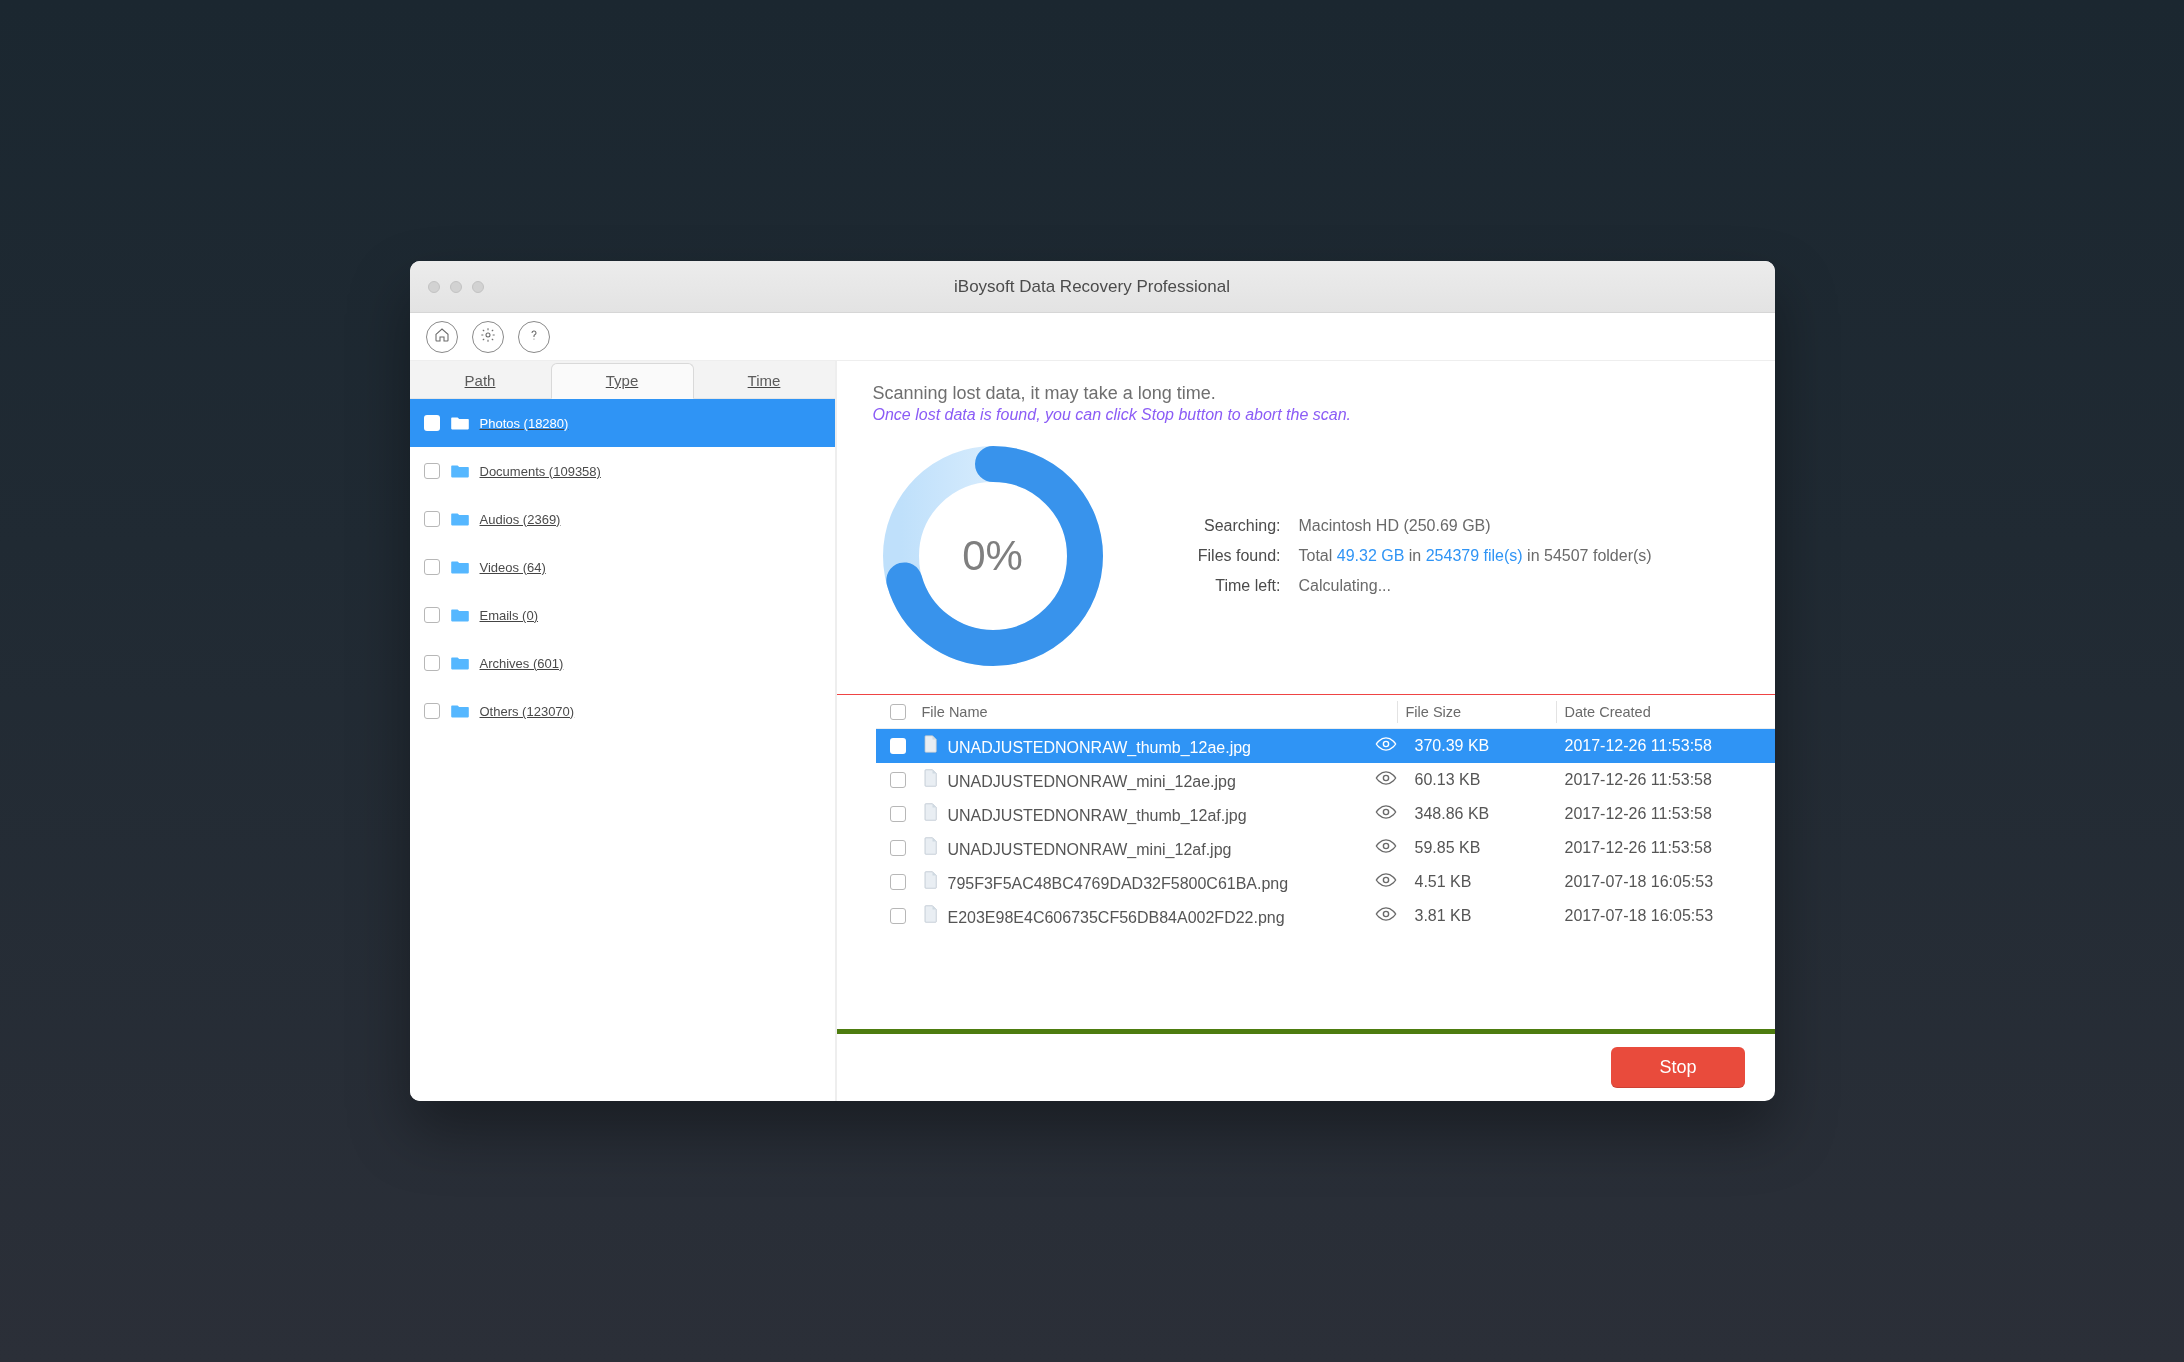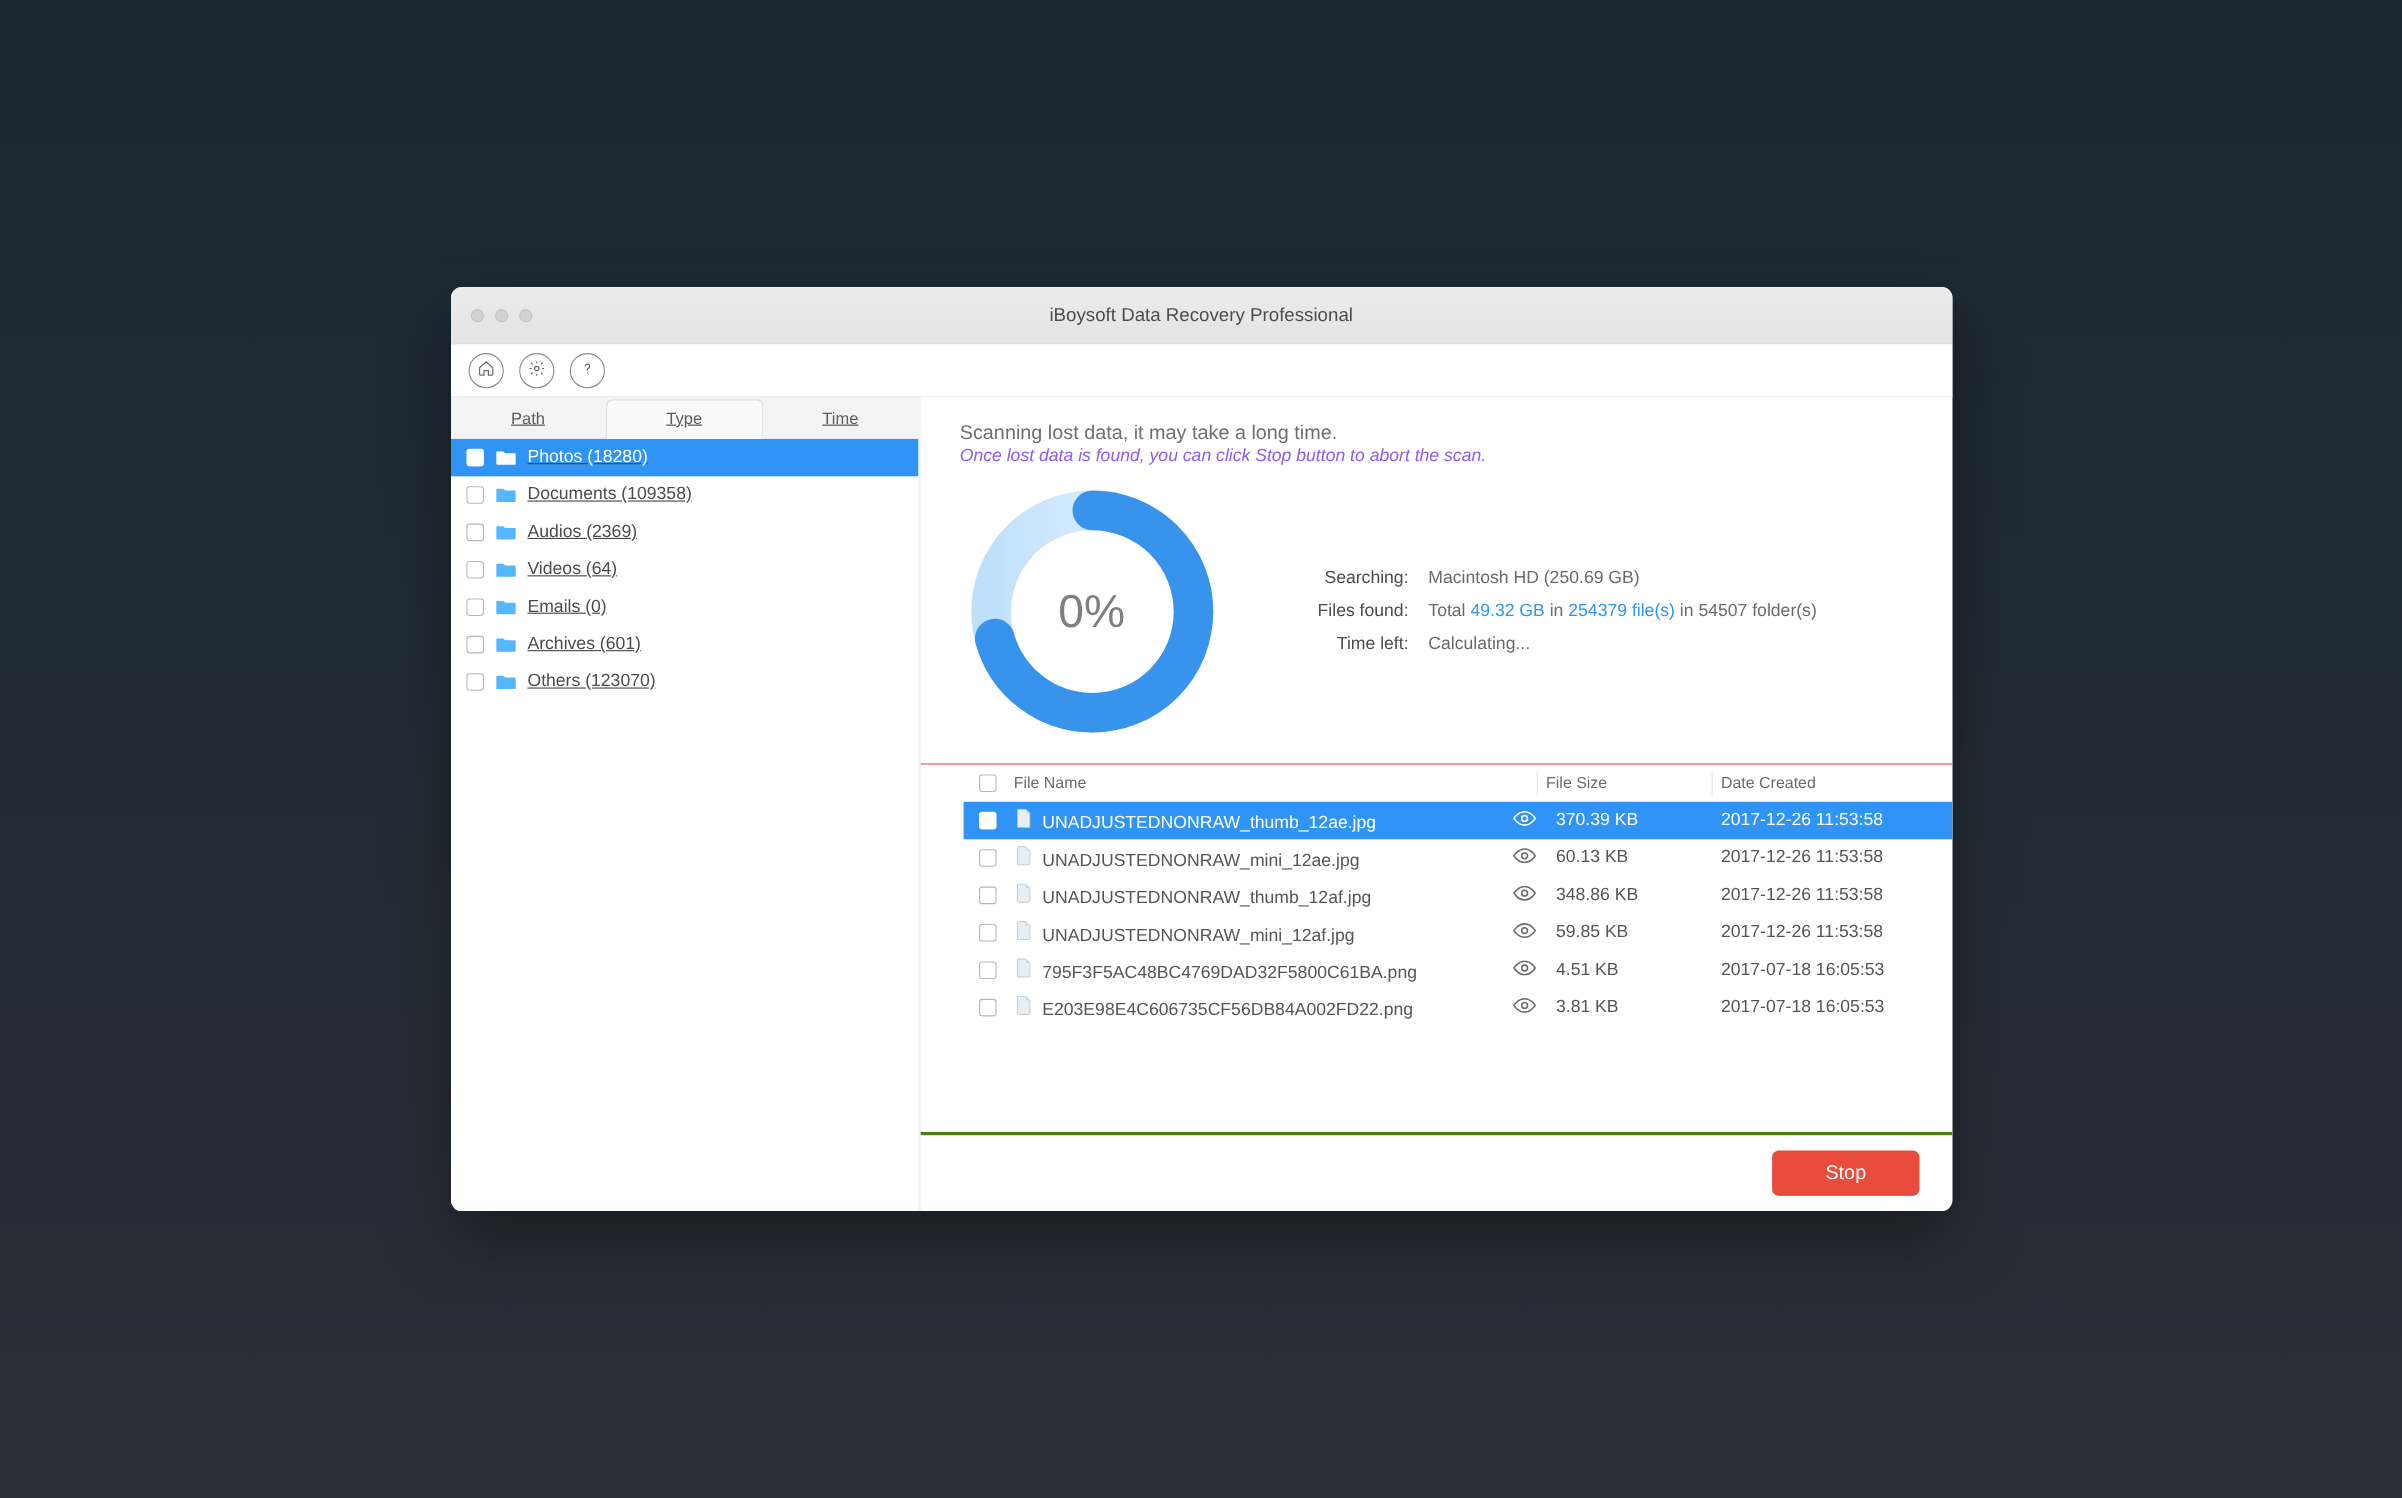--- a/index.html
+++ b/index.html
@@ -47,22 +47,22 @@
   .tabs { height:38px; display:flex; align-items:flex-end; background:#f3f3f3; border-bottom:1px solid #e6e6e6; }
   .tab {
     flex:1; text-align:center; font-size:15px; color:#5c5c5c; padding:8px 0 9px;
   }
   .tab.active {
     background:#fafafa; border:1px solid #d9d9d9; border-bottom-color:#fafafa;
     border-radius:6px 6px 0 0; margin-bottom:-1px;
   }
   .cat-list { flex:1; overflow:auto; padding-top:0; }
   .cat-item {
-    display:flex; align-items:center; gap:10px; padding:6px 14px; height:34px;
-    font-size:16px; color:#4b4b4b; cursor:default;
+    display:flex; align-items:center; gap:10px; padding:6px 14px; height:48px;
+    font-size:13px; color:#4b4b4b; cursor:default;
   }
   .cat-item.selected { background:#2f94f5; color:#fff; }
   .chk {
     width:16px; height:16px; border:1.5px solid #b7b7b7; border-radius:3px; background:#fff;
     flex:0 0 auto;
   }
   .cat-item.selected .chk { border-color:#ffffffcc; }
   .folder-ic { width:20px; height:16px; display:inline-block; }
   .folder-ic svg { width:100%; height:100%; }
   .cat-item .label { white-space:nowrap; }
@@ -96,21 +96,21 @@
     display:flex; align-items:center; height:34px; font-size:16px; color:#555;
   }
   .file-row.selected { background:#2f94f5; color:#fff; }
   .file-row .chk { margin:0; }
   .file-row.selected .chk { border-color:#ffffffcc; }
   .file-ic { width:18px; height:18px; margin-right:8px; display:inline-flex; }
   .file-ic svg{width:100%;height:100%;}
   .eye-ic { width:22px; height:14px; }
   .file-row.selected .eye-ic path { stroke:#fff; }
   
-  .footer { height:72px; border-top:3px solid #4d7c0f; display:flex; align-items:center; justify-content:flex-end; padding:0 30px; }
+  .footer { height:72px; border-top:5px solid #4d7c0f; display:flex; align-items:center; justify-content:flex-end; padding:0 30px; }
   .stop-btn {
     background:#e94b3c; color:#fff; border:none; border-radius:6px;
     padding:10px 48px; font-size:18px; cursor:pointer;
     box-shadow: inset 0 -1px 0 rgba(0,0,0,.12);
   }
 </style>
 </head>
 <body>
 
 <div class="window">

